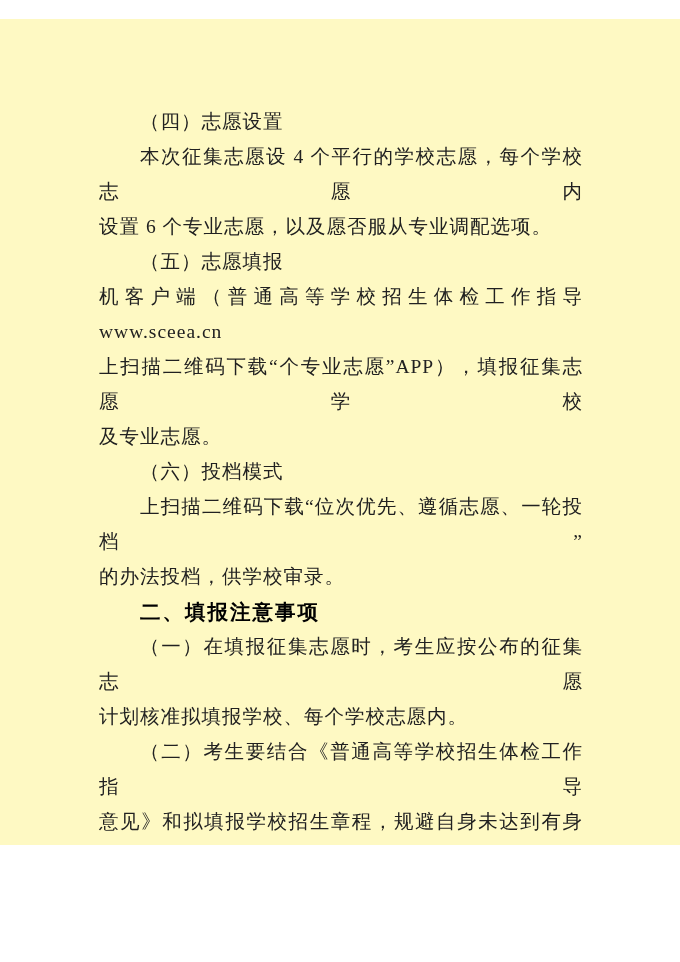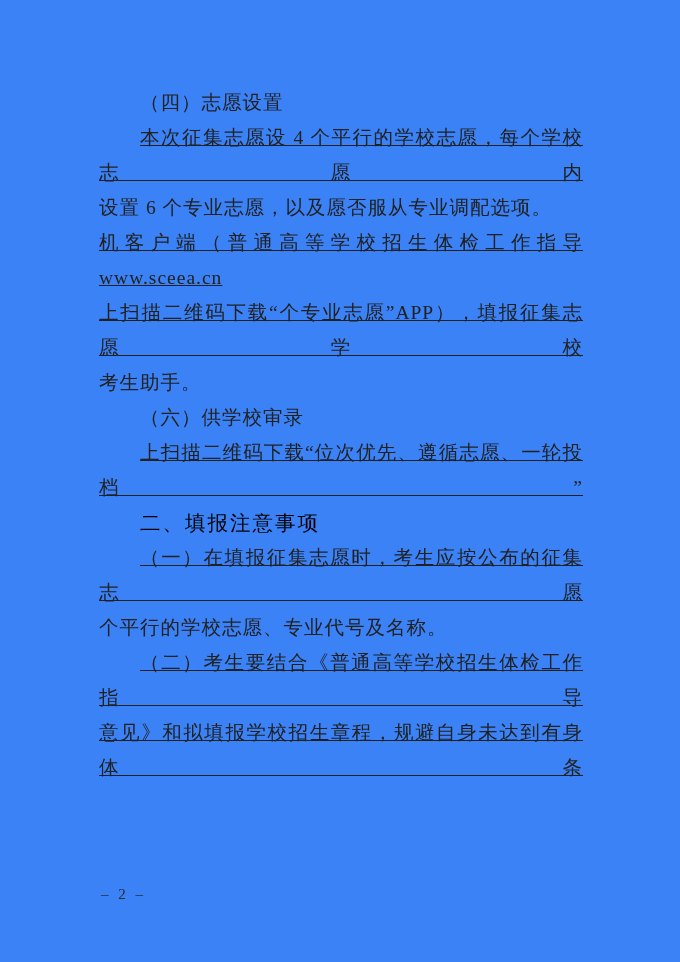--- a/index.html
+++ b/index.html
@@ -3,25 +3,26 @@
 <meta charset="utf-8">
 <style>
   html, body {
     margin: 0;
     padding: 0;
     background: #ffffff;
   }
   .page {
     position: relative;
     width: 680px;
-    height: 962px;
-    background: #3b82f6;
+    height: 826px;
+    background: #fef9c3;
     overflow: hidden;
     font-family: "Liberation Serif", "DejaVu Serif", serif;
     color: #212121;
+    margin-top: 19px;
   }
   .doc-body {
     position: absolute;
     left: 99px;
     top: 85px;
     width: 484px;
   }
   .paragraph {
     margin: 0;
     padding: 0;
@@ -33,25 +34,24 @@
     letter-spacing: 1px;
     white-space: normal;
     text-align: left;
   }
   .line.indent {
     text-indent: 41px;
   }
   .line.fill {
     text-align: justify;
     text-align-last: justify;
-    text-decoration: underline;
   }
   .paragraph.section-heading .line {
     font-family: "Liberation Sans", "DejaVu Sans", sans-serif;
-    font-weight: normal;
+    font-weight: bold;
     font-size: 20.5px;
     color: #000000;
     letter-spacing: 2px;
   }
   .paragraph.subheading .line {
     font-size: 19.5px;
   }
   .page-footer {
     position: absolute;
     left: 101px;
@@ -68,37 +68,41 @@
 
 <div class="page">
   <div class="doc-body">
       <div class="paragraph subheading">
         <div class="line indent">（四）志愿设置</div>
       </div>
       <div class="paragraph body">
         <div class="line indent fill">本次征集志愿设 4 个平行的学校志愿，每个学校志愿内</div>
         <div class="line">设置 6 个专业志愿，以及愿否服从专业调配选项。</div>
       </div>
+      <div class="paragraph subheading">
+        <div class="line indent">（五）志愿填报</div>
+      </div>
       <div class="paragraph body">
         <div class="line fill">机客户端（普通高等学校招生体检工作指导 www.sceea.cn</div>
         <div class="line fill">上扫描二维码下载“个专业志愿”APP），填报征集志愿学校</div>
-        <div class="line">考生助手。</div>
+        <div class="line">及专业志愿。</div>
       </div>
       <div class="paragraph subheading">
-        <div class="line indent">（六）供学校审录</div>
+        <div class="line indent">（六）投档模式</div>
       </div>
       <div class="paragraph body">
         <div class="line indent fill">上扫描二维码下载“位次优先、遵循志愿、一轮投档”</div>
+        <div class="line">的办法投档，供学校审录。</div>
       </div>
       <div class="paragraph section-heading">
         <div class="line indent">二、填报注意事项</div>
       </div>
       <div class="paragraph body">
         <div class="line indent fill">（一）在填报征集志愿时，考生应按公布的征集志愿</div>
-        <div class="line">个平行的学校志愿、专业代号及名称。</div>
+        <div class="line">计划核准拟填报学校、每个学校志愿内。</div>
       </div>
       <div class="paragraph body">
         <div class="line indent fill">（二）考生要结合《普通高等学校招生体检工作指导</div>
         <div class="line fill">意见》和拟填报学校招生章程，规避自身未达到有身体条</div>
       </div>
     </div>
   <div class="page-footer">– 2 –</div>
 </div>
 
 </body></html>

